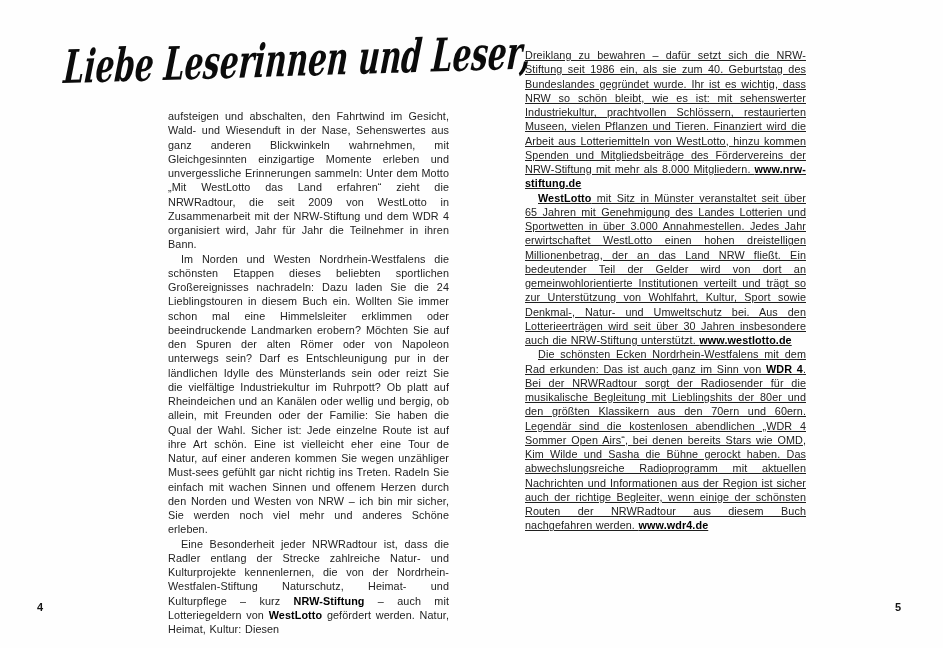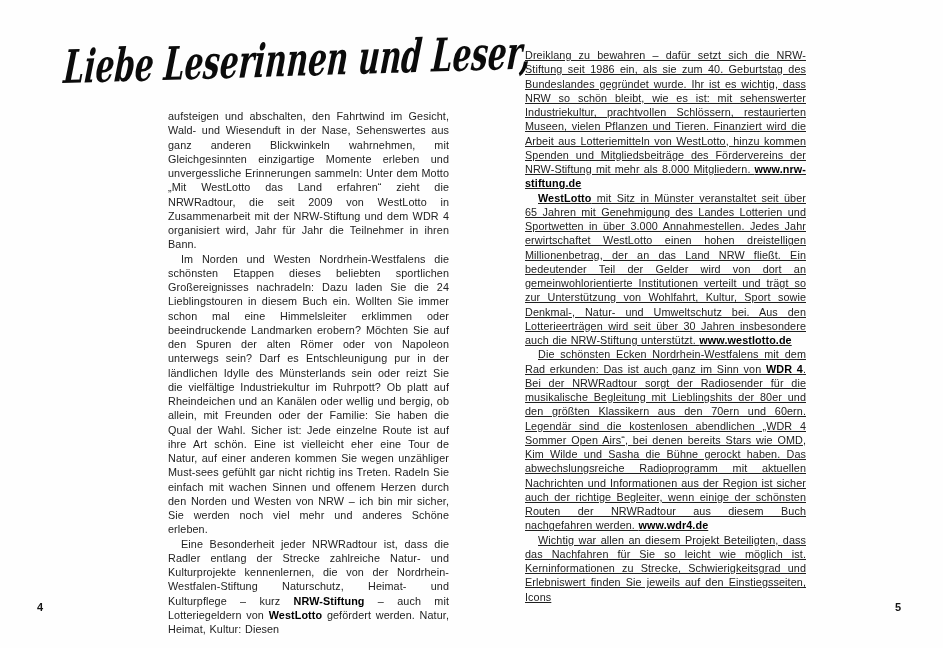--- a/index.html
+++ b/index.html
@@ -72,20 +72,19 @@
   <div class="text-column col-left">
       <p class="para"><span>aufsteigen und abschalten, den Fahrtwind im Gesicht, Wald- und Wiesenduft in der Nase, Sehenswertes aus ganz anderen Blickwinkeln wahrnehmen, mit Gleichgesinnten einzigartige Momente erleben und unvergessliche Erinnerungen sammeln: Unter dem Motto „Mit WestLotto das Land erfahren“ zieht die NRWRadtour, die seit 2009 von WestLotto in Zusammenarbeit mit der NRW-Stiftung und dem WDR 4 organisiert wird, Jahr für Jahr die Teilnehmer in ihren Bann.</span></p>
       <p class="para indent"><span>Im Norden und Westen Nordrhein-Westfalens die schönsten Etappen dieses beliebten sportlichen Großereignisses nachradeln: Dazu laden Sie die 24 Lieblingstouren in diesem Buch ein. Wollten Sie immer schon mal eine Himmelsleiter erklimmen oder beeindruckende Landmarken erobern? Möchten Sie auf den Spuren der alten Römer oder von Napoleon unterwegs sein? Darf es Entschleunigung pur in der ländlichen Idylle des Münsterlands sein oder reizt Sie die vielfältige Industriekultur im Ruhrpott? Ob platt auf Rheindeichen und an Kanälen oder wellig und bergig, ob allein, mit Freunden oder der Familie: Sie haben die Qual der Wahl. Sicher ist: Jede einzelne Route ist auf ihre Art schön. Eine ist vielleicht eher eine Tour de Natur, auf einer anderen kommen Sie wegen unzähliger Must-sees gefühlt gar nicht richtig ins Treten. Radeln Sie einfach mit wachen Sinnen und offenem Herzen durch den Norden und Westen von NRW – ich bin mir sicher, Sie werden noch viel mehr und anderes Schöne erleben.</span></p>
       <p class="para indent"><span>Eine Besonderheit jeder NRWRadtour ist, dass die Radler entlang der Strecke zahlreiche Natur- und Kulturprojekte kennenlernen, die von der Nordrhein-Westfalen-Stiftung Naturschutz, Heimat- und Kulturpflege – kurz </span><b>NRW-Stiftung</b><span> – auch mit Lotteriegeldern von </span><b>WestLotto</b><span> gefördert werden. Natur, Heimat, Kultur: Diesen</span></p>
     </div>
 
   <div class="text-column col-right">
       <p class="para"><span>Dreiklang zu bewahren – dafür setzt sich die NRW-Stiftung seit 1986 ein, als sie zum 40. Geburtstag des Bundeslandes gegründet wurde. Ihr ist es wichtig, dass NRW so schön bleibt, wie es ist: mit sehenswerter Industriekultur, prachtvollen Schlössern, restaurierten Museen, vielen Pflanzen und Tieren. Finanziert wird die Arbeit aus Lotteriemitteln von WestLotto, hinzu kommen Spenden und Mitgliedsbeiträge des Fördervereins der NRW-Stiftung mit mehr als 8.000 Mitgliedern. </span><b>www.nrw-stiftung.de</b></p>
       <p class="para indent"><b>WestLotto</b><span> mit Sitz in Münster veranstaltet seit über 65 Jahren mit Genehmigung des Landes Lotterien und Sportwetten in über 3.000 Annahmestellen. Jedes Jahr erwirtschaftet WestLotto einen hohen dreistelligen Millionenbetrag, der an das Land NRW fließt. Ein bedeutender Teil der Gelder wird von dort an gemeinwohlorientierte Institutionen verteilt und trägt so zur Unterstützung von Wohlfahrt, Kultur, Sport sowie Denkmal-, Natur- und Umweltschutz bei. Aus den Lotterieerträgen wird seit über 30 Jahren insbesondere auch die NRW-Stiftung unterstützt. </span><b>www.westlotto.de</b></p>
       <p class="para indent"><span>Die schönsten Ecken Nordrhein-Westfalens mit dem Rad erkunden: Das ist auch ganz im Sinn von </span><b>WDR 4</b><span>. Bei der NRWRadtour sorgt der Radiosender für die musikalische Begleitung mit Lieblingshits der 80er und den größten Klassikern aus den 70ern und 60ern. Legendär sind die kostenlosen abendlichen „WDR 4 Sommer Open Airs“, bei denen bereits Stars wie OMD, Kim Wilde und Sasha die Bühne gerockt haben. Das abwechslungsreiche Radioprogramm mit aktuellen Nachrichten und Informationen aus der Region ist sicher auch der richtige Begleiter, wenn einige der schönsten Routen der NRWRadtour aus diesem Buch nachgefahren werden. </span><b>www.wdr4.de</b></p>
-      <p class="para indent"><span>Wichtig war allen an diesem Projekt Beteiligten, dass das Nachfahren für Sie so leicht wie möglich ist. Kerninformationen zu Strecke, Schwierigkeitsgrad und Erlebniswert finden Sie jeweils auf den Einstiegsseiten, Icons</span></p>
     </div>
 
   <div class="page-number num-left">4</div>
 
   <div class="page-number num-right">5</div>
 
 </div>
 
 </body></html>

